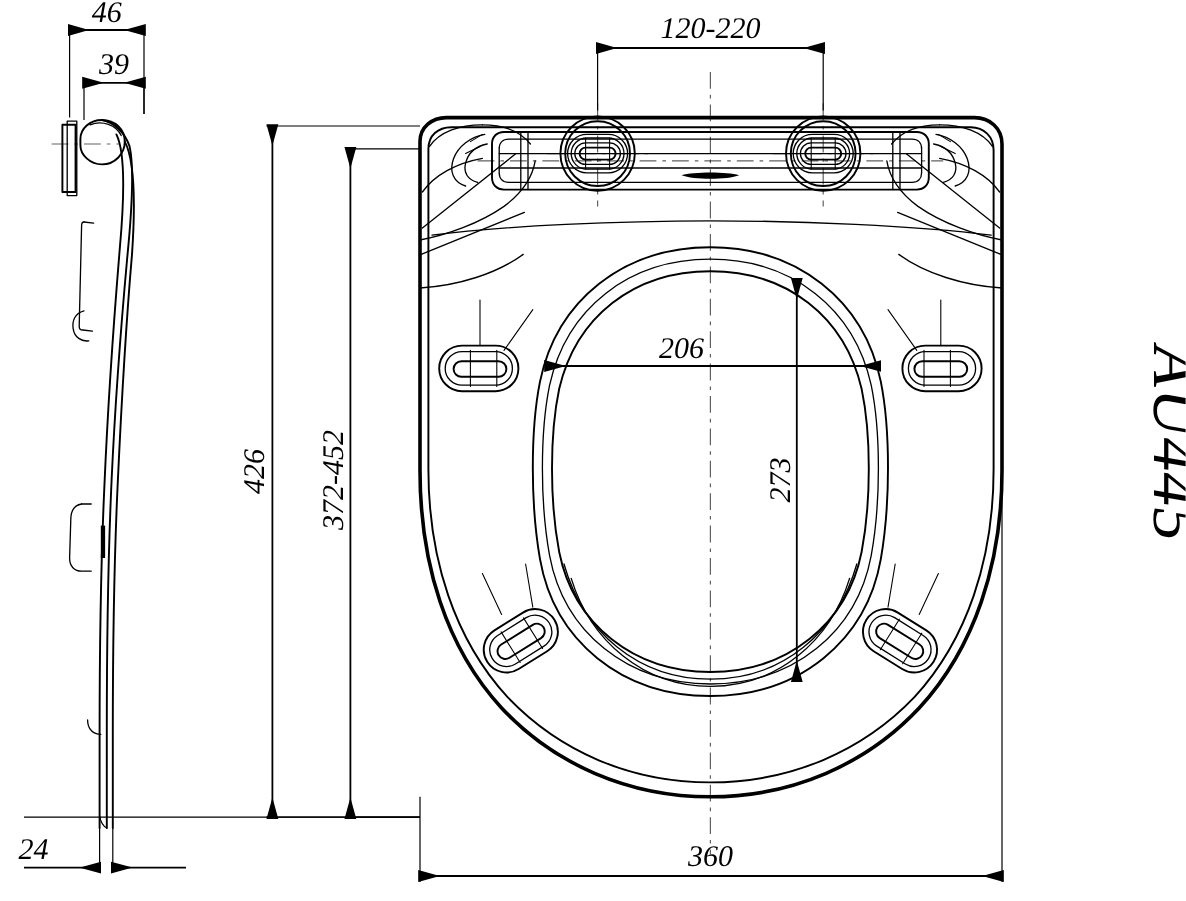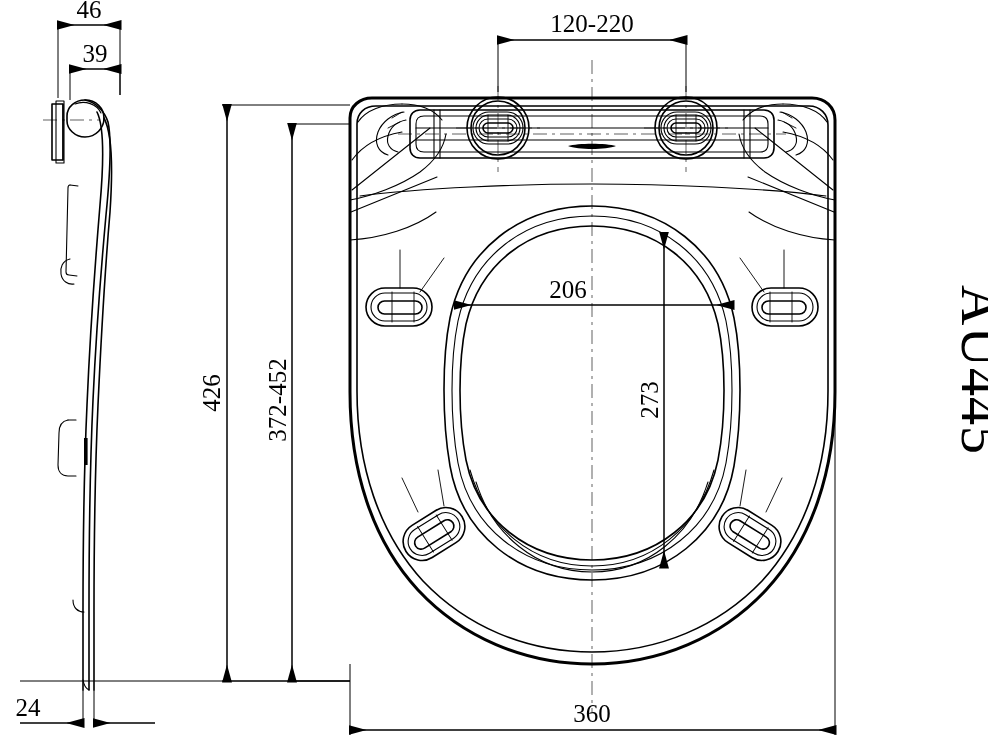--- a/index.html
+++ b/index.html
@@ -14,20 +14,21 @@
     overflow: hidden;
     font-family: "Liberation Serif", "DejaVu Serif", serif;
     position: relative;
   }
   #drawing-root {
     position: absolute;
     left: 0;
     top: 0;
     width: 988px;
     height: 751px;
+    font-style: italic;
   }
   svg#cad {
     display: block;
     width: 988px;
     height: 751px;
     background: #ffffff;
   }
   .obj      { fill: none; stroke: #000000; stroke-width: 1.6; stroke-linejoin: round; stroke-linecap: round; }
   .obj-bold { fill: none; stroke: #000000; stroke-width: 3.0; stroke-linejoin: round; stroke-linecap: round; }
   .obj-thin { fill: none; stroke: #000000; stroke-width: 1.1; stroke-linejoin: round; stroke-linecap: round; }

